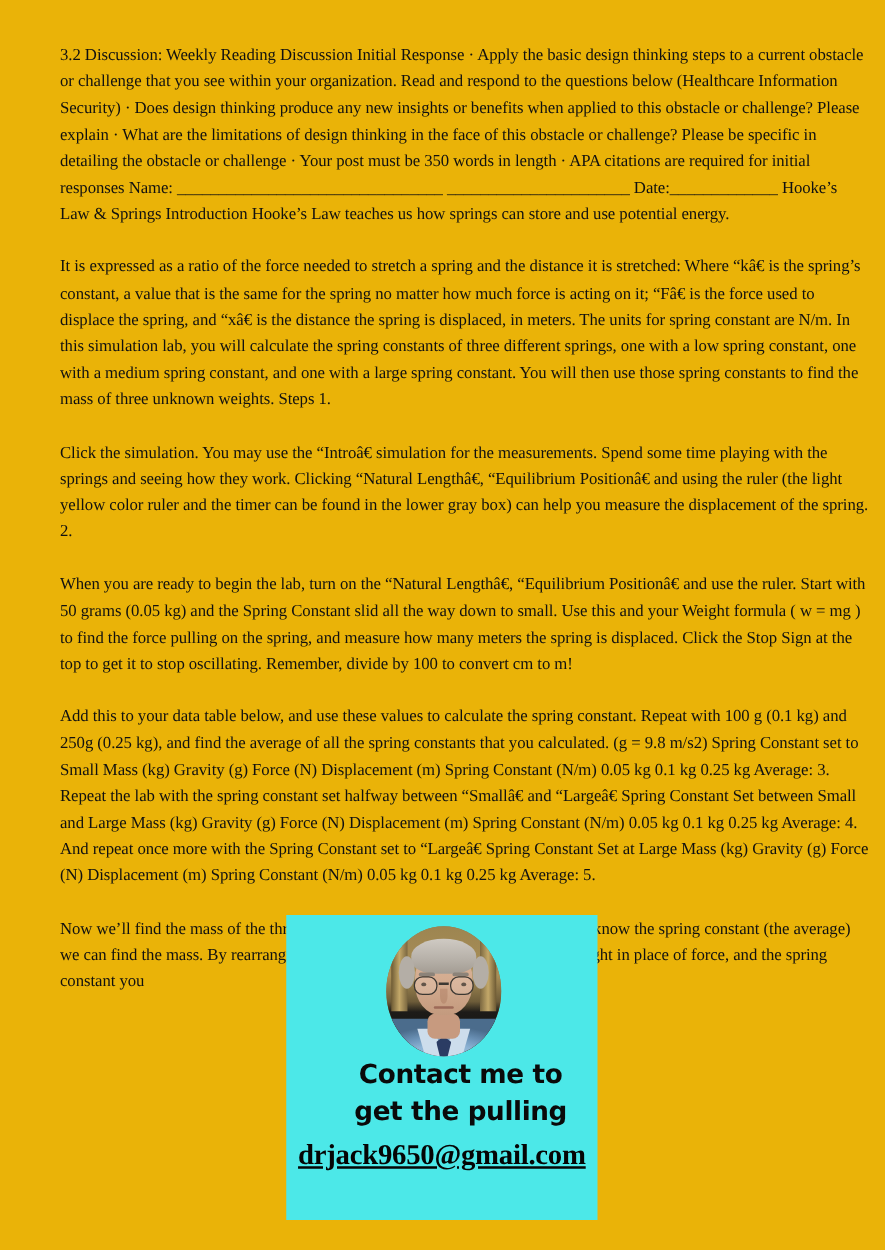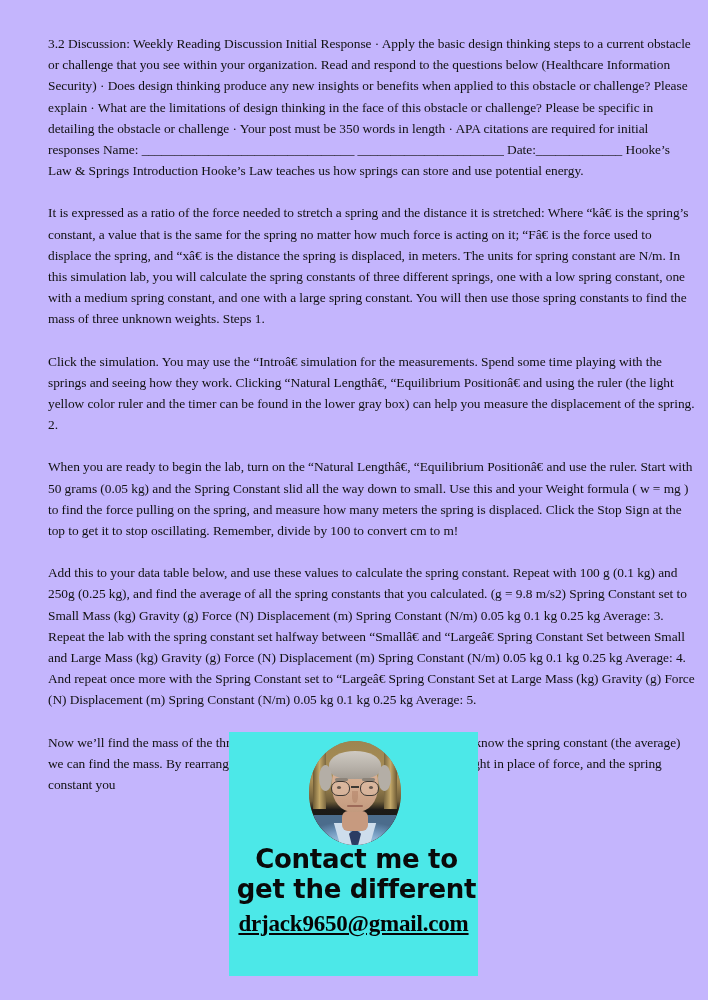--- a/index.html
+++ b/index.html
@@ -15,21 +15,21 @@
     overflow: hidden;
     font-family: "Liberation Serif", "DejaVu Serif", serif;
   }
 
   #page {
     position: absolute;
     left: 0;
     top: 0;
     width: 708px;
     height: 1000px;
-    background: #c4b5fd;
+    background: #eab308;
   }
 
   #doc-body {
     position: absolute;
     left: 48px;
     top: 33px;
     width: 648px;
   }
 
   .para {
@@ -153,25 +153,25 @@
     width: 6px; height: 12px; background: rgba(170,122,95,0.45);
     border-radius: 0 0 50% 50%;
   }
   .ph-mouth {
     position: absolute; top: 64px; left: 50%; margin-left: -8px;
     width: 16px; height: 2.4px; background: #9d6a58; border-radius: 2px;
   }
 
   #overlay-line1, #overlay-line2 {
     position: absolute;
-    left: 3px; width: 100%;
+    left: 15px; width: 100%;
     text-align: center;
     font-family: "DejaVu Sans", "Liberation Sans", sans-serif;
     font-weight: 700;
-    font-size: 26px;
+    font-size: 21px;
     line-height: 29px;
     color: #0a0a0a;
     letter-spacing: -0.3px;
   }
   #overlay-line1 { top: 113px; }
   #overlay-line2 { top: 143px; }
 
   #overlay-email {
     position: absolute;
     left: 0; top: 178px; width: 100%;
@@ -219,17 +219,17 @@
       <div class="ph-eye-l"></div>
       <div class="ph-eye-r"></div>
       <div class="ph-glass-l"></div>
       <div class="ph-glass-r"></div>
       <div class="ph-bridge"></div>
       <div class="ph-nose"></div>
       <div class="ph-mouth"></div>
     </div>
 
     <div id="overlay-line1">Contact me to</div>
-    <div id="overlay-line2">get the different</div>
+    <div id="overlay-line2">get the pulling</div>
     <div id="overlay-email">drjack9650@gmail.com</div>
   </div>
 
 </div>
 
 </body></html>

